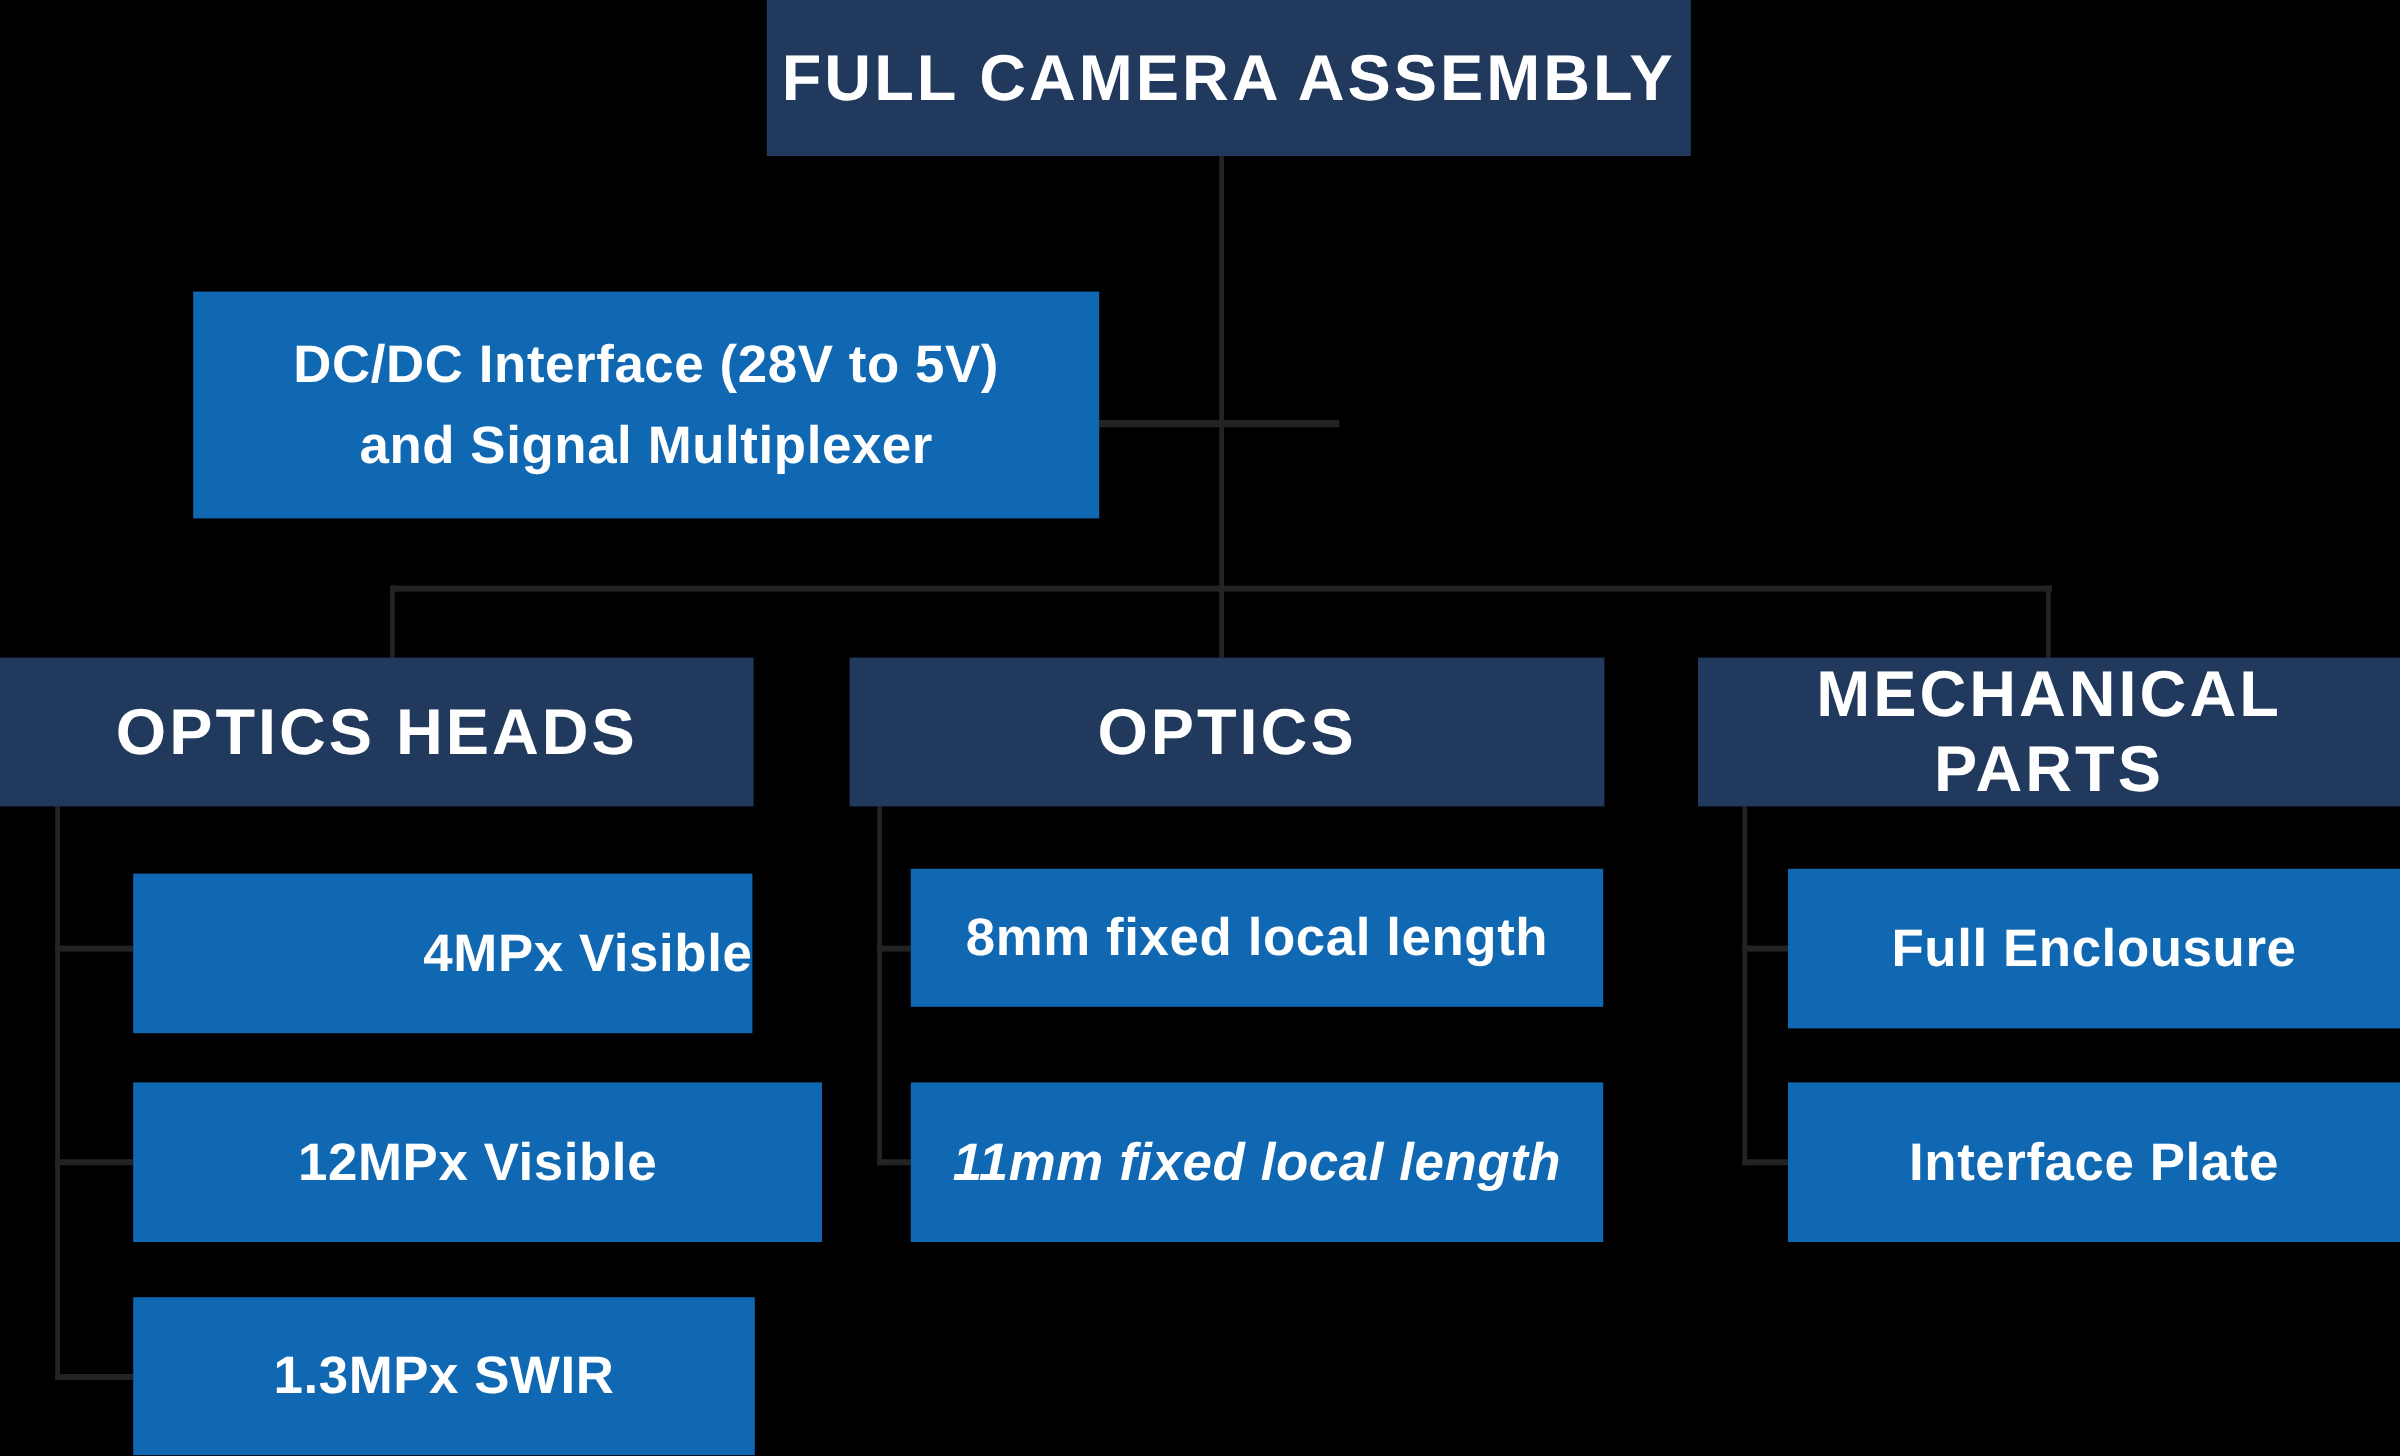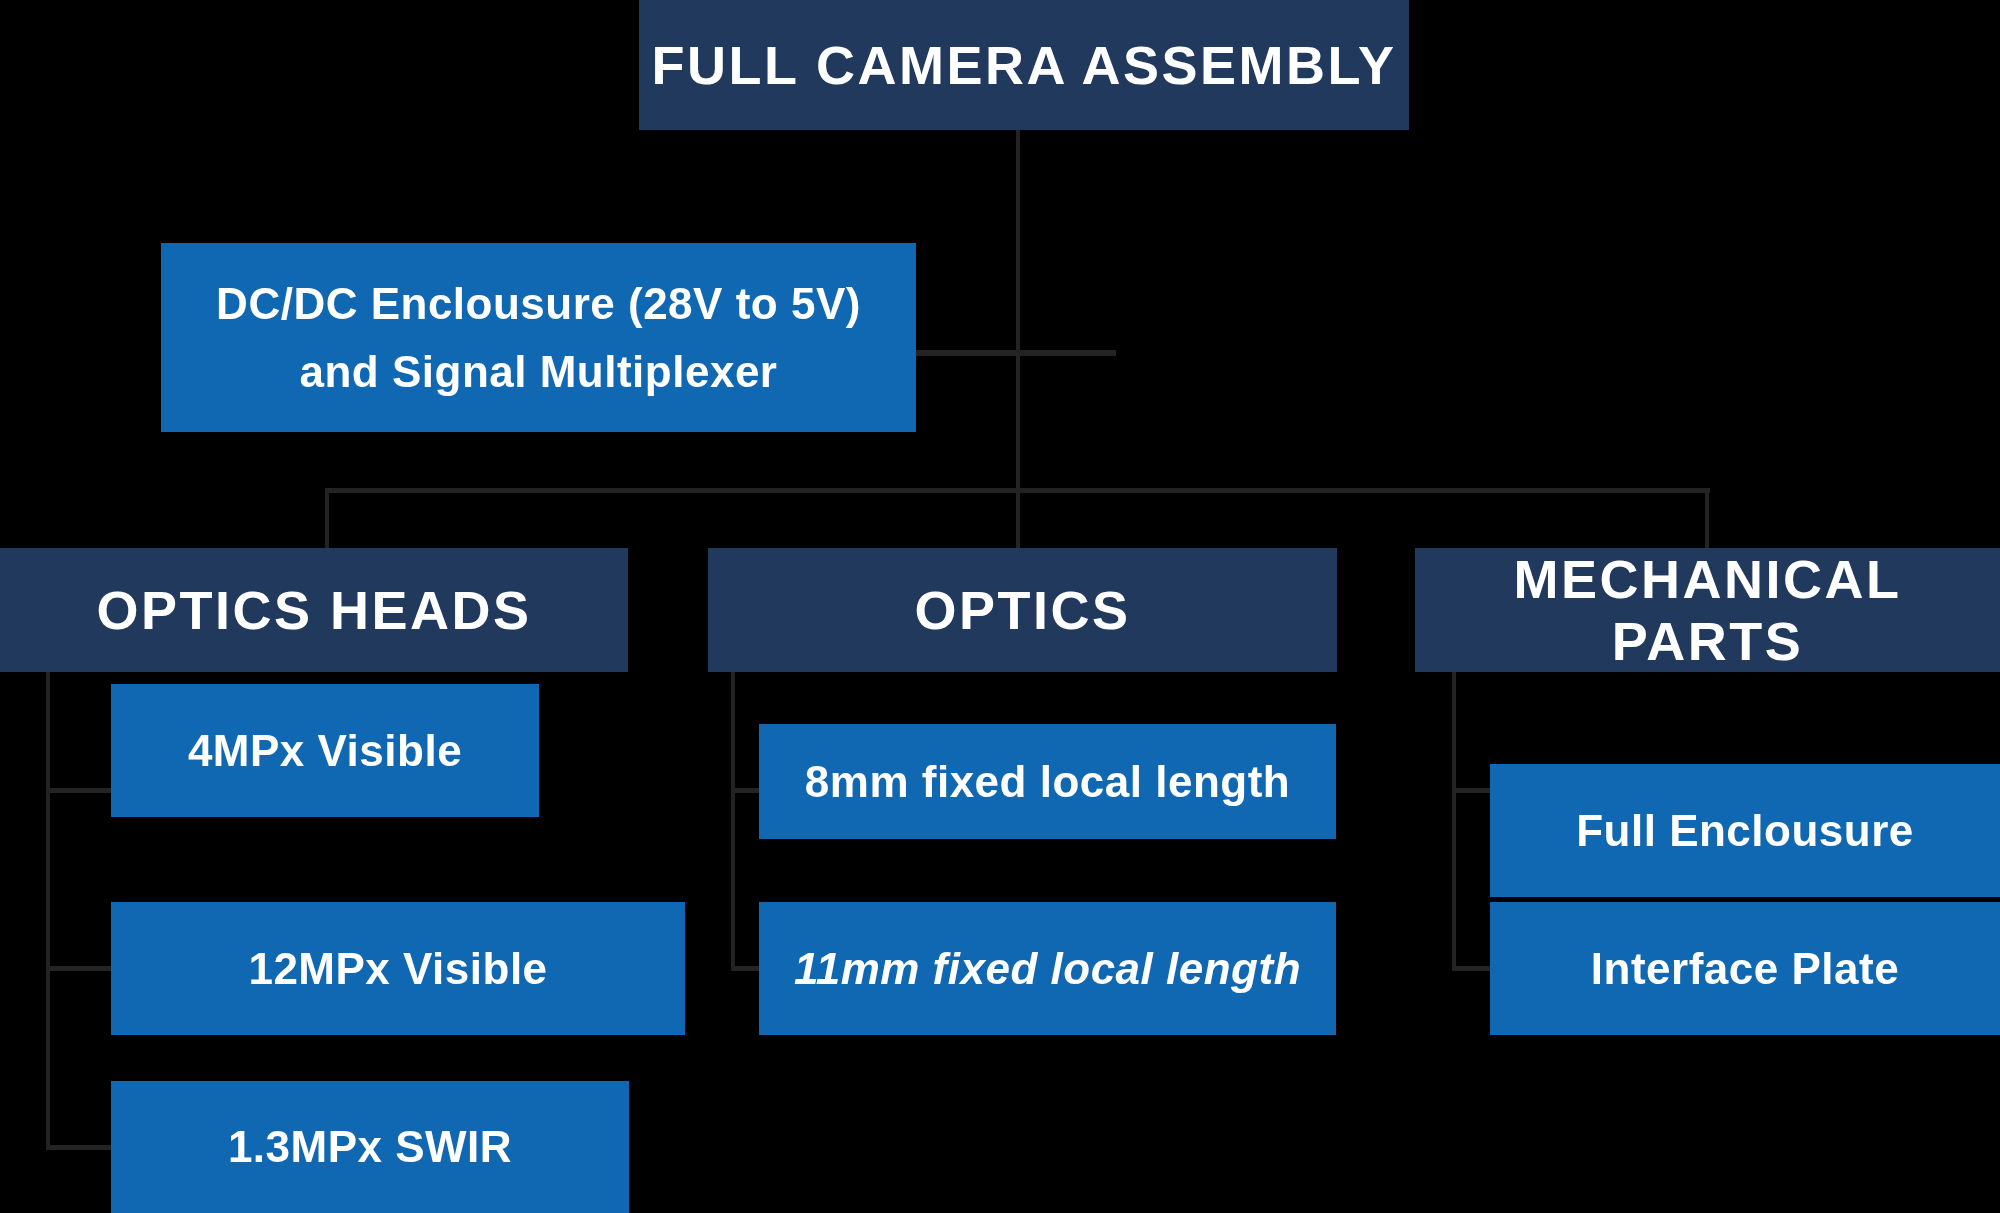--- a/index.html
+++ b/index.html
@@ -67,51 +67,51 @@
 
   <div class="connector" style="left:1452px; top:672px; width:4px; height:299px;"></div>
   <div class="connector" style="left:1452px; top:788px; width:38px; height:5px;"></div>
   <div class="connector" style="left:1452px; top:966px; width:38px; height:5px;"></div>
 
   <div class="node category" style="left:639px; top:0; width:770px; height:130px;">
     <span>FULL CAMERA ASSEMBLY</span>
   </div>
 
   <div class="node item" style="left:161px; top:243px; width:755px; height:189px;">
-    <span class="line1">DC/DC Enclousure (28V to 5V)</span>
+    <span class="line1">DC/DC Interface (28V to 5V)</span>
     <span class="line2">and Signal Multiplexer</span>
   </div>
 
   <div class="node category" style="left:0; top:548px; width:628px; height:124px;">
     <span>OPTICS HEADS</span>
   </div>
   <div class="node category" style="left:708px; top:548px; width:629px; height:124px;">
     <span>OPTICS</span>
   </div>
   <div class="node category" style="left:1415px; top:548px; width:585px; height:124px;">
     <span>MECHANICAL PARTS</span>
   </div>
 
-  <div class="node item" style="left:111px; top:684px; width:428px; height:133px;">
+  <div class="node item" style="left:111px; top:728px; width:516px; height:133px;align-items:flex-end;">
     <span>4MPx Visible</span>
   </div>
   <div class="node item" style="left:111px; top:902px; width:574px; height:133px;">
     <span>12MPx Visible</span>
   </div>
   <div class="node item" style="left:111px; top:1081px; width:518px; height:132px;">
     <span>1.3MPx SWIR</span>
   </div>
 
   <div class="node item" style="left:759px; top:724px; width:577px; height:115px;justify-content:center;">
     <span>8mm fixed local length</span>
   </div>
   <div class="node item" style="left:759px; top:902px; width:577px; height:133px;font-style:italic;">
     <span>11mm fixed local length</span>
   </div>
 
-  <div class="node item" style="left:1490px; top:724px; width:510px; height:133px;margin-top:40px;">
+  <div class="node item" style="left:1490px; top:724px; width:510px; height:133px;">
     <span>Full Enclousure</span>
   </div>
   <div class="node item" style="left:1490px; top:902px; width:510px; height:133px;">
     <span>Interface Plate</span>
   </div>
 
 </div>
 
 </body></html>

